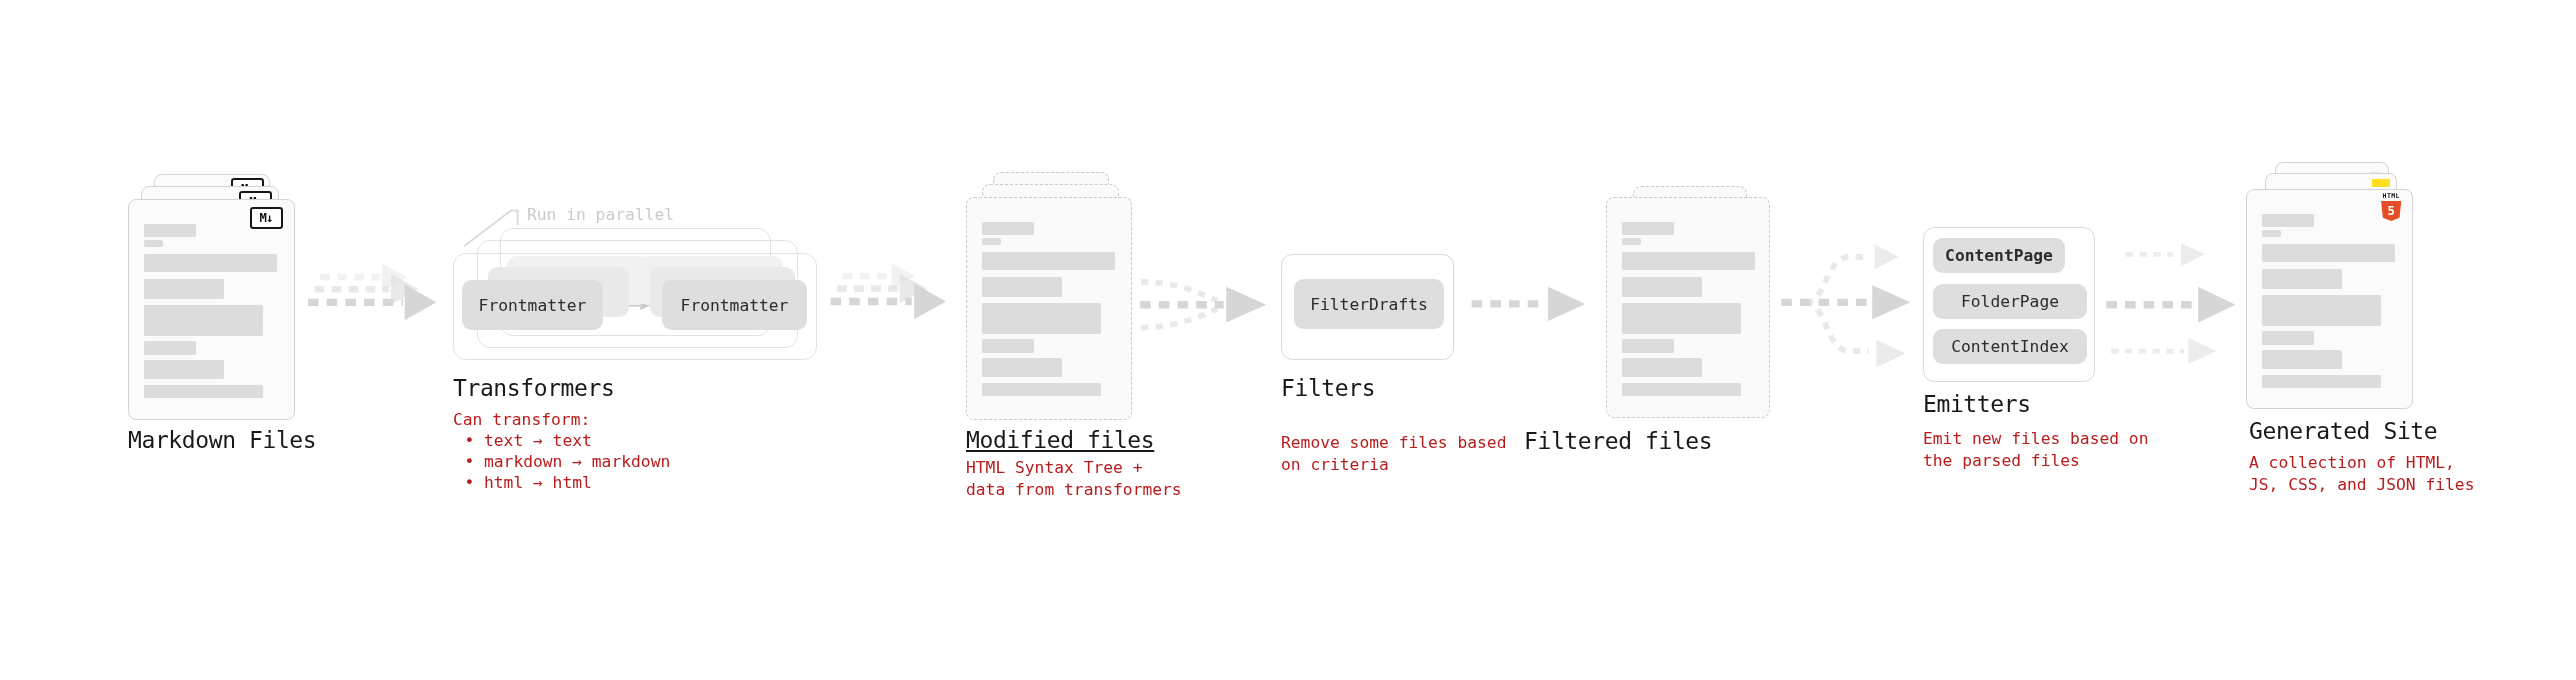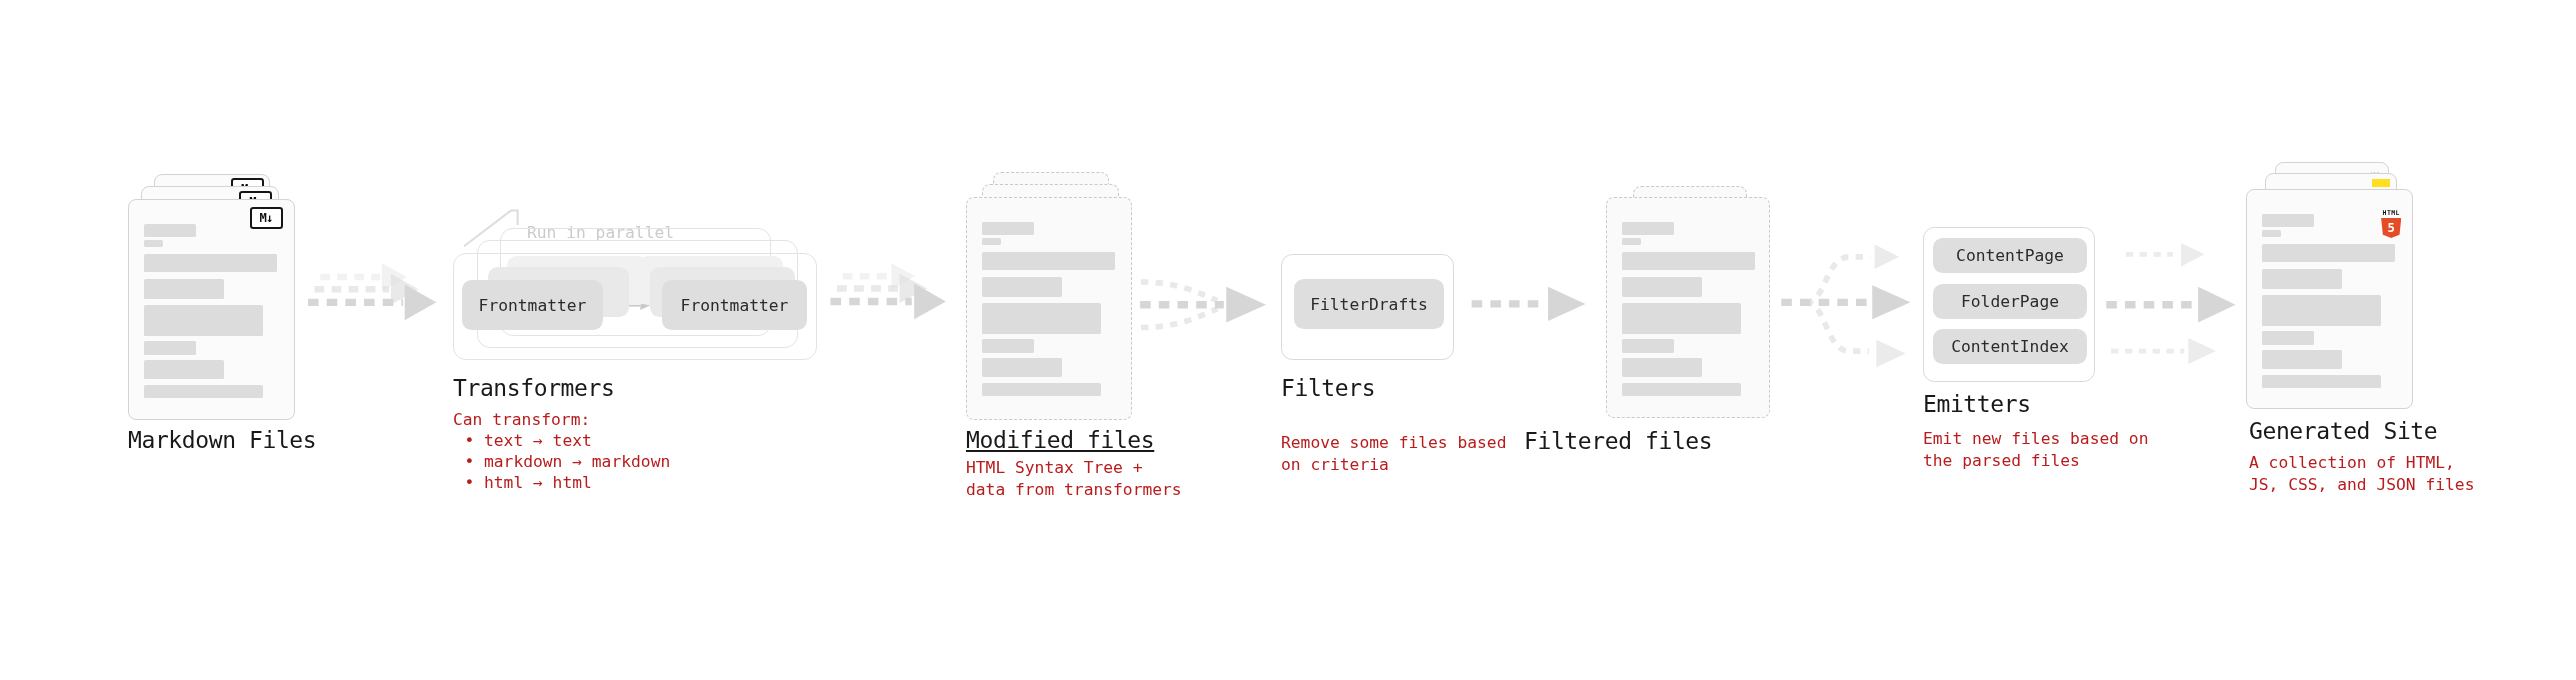--- a/index.html
+++ b/index.html
@@ -28,21 +28,21 @@
   .t-node.echo1{background:#e9e9e9;}
   .t-node.echo2{background:#f1f1f1;}
   .panel{position:absolute;border:1.6px solid #d9d9d9;border-radius:11.4px;background:#ffffff;box-sizing:border-box;}
   
   .stage-title{position:absolute;font-size:23px;font-weight:500;color:#191919;letter-spacing:-0.4px;white-space:nowrap;}
   .stage-sub{position:absolute;font-size:16.3px;line-height:22px;color:#b91c1c;white-space:nowrap;}
   .stage-sub .indent{padding-left:11.4px;}
   .annotation{position:absolute;font-size:16.3px;color:#cbcbcb;white-space:nowrap;}
   
   .html5-badge{position:absolute;width:22px;text-align:center;}
-  .html5-word{font-size:6.5px;font-weight:800;letter-spacing:0.4px;color:#111;line-height:6.5px;margin-top:17px;}
+  .html5-word{font-size:6.5px;font-weight:800;letter-spacing:0.4px;color:#111;line-height:6.5px;}
   .html5-shield{width:20.3px;height:20.3px;margin:0.8px auto 0;background:#e44d26;
     clip-path:polygon(0 0,100% 0,91% 84%,50% 100%,9% 84%);
     color:#fff;font-size:12.2px;font-weight:700;display:flex;align-items:center;justify-content:center;}
   .js-badge{position:absolute;width:18px;height:8.1px;background:#ffdf20;}
   .css-badge{position:absolute;width:13px;text-align:center;}
   .css-word{font-size:5.7px;font-weight:800;color:#222;line-height:5.7px;}
   .css-bar{height:2.4px;background:#2e6be6;margin-top:0.8px;}
   svg{position:absolute;left:0;top:0;pointer-events:none;}
 </style>
 </head>
@@ -135,21 +135,21 @@
       <div class="bar b4"></div>
       <div class="bar b5"></div>
       <div class="bar b6"></div>
       <div class="bar b7"></div>
       <div class="bar b8"></div>
     </div>
     <div class="stage-title" style="left:128px;top:427px;text-align:center;">Markdown Files</div>
   </div>
 
   <div>
-    <div class="annotation" style="left:527px;top:223px;">Run in parallel</div>
+    <div class="annotation" style="left:527px;top:205px;">Run in parallel</div>
     <div class="t-box" style="left:500px;top:228px;width:271px;height:108px;"></div>
     <div class="t-box" style="left:477px;top:240px;width:321px;height:108px;"></div>
     <div class="t-box" style="left:453px;top:253px;width:364px;height:107px;"></div>
 
     <div class="t-node echo2" style="left:507px;top:256px;width:141px;height:49px;"></div>
     <div class="t-node echo1" style="left:488px;top:267px;width:141px;height:50px;"></div>
     <div class="t-node echo2" style="left:638px;top:256px;width:145px;height:49px;"></div>
     <div class="t-node echo1" style="left:650px;top:267px;width:145px;height:50px;"></div>
     <div class="t-node" style="left:462px;top:280px;width:141px;height:50px;">Frontmatter</div>
     <div class="t-node" style="left:662px;top:280px;width:145px;height:50px;">Frontmatter</div>
@@ -203,21 +203,21 @@
       <div class="bar b5"></div>
       <div class="bar b6"></div>
       <div class="bar b7"></div>
       <div class="bar b8"></div>
     </div>
     <div class="stage-title" style="left:1524px;top:428px;">Filtered files</div>
   </div>
 
   <div>
     <div class="panel" style="left:1923px;top:227px;width:172px;height:155px;"></div>
-    <div class="t-node" style="left:1933px;top:238px;width:154px;height:35px;">ContentPage</div>
+    <div class="t-node" style="left:1933px;top:238px;width:132px;height:35px;font-weight:bold;">ContentPage</div>
     <div class="t-node" style="left:1933px;top:284px;width:154px;height:35px;">FolderPage</div>
     <div class="t-node" style="left:1933px;top:329px;width:154px;height:35px;">ContentIndex</div>
     <div class="stage-title" style="left:1923px;top:391px;">Emitters</div>
     <div class="stage-sub" style="left:1923px;top:428px;">
       <div>Emit new files based on</div>
       <div>the parsed files</div>
     </div>
   </div>
 
   <div>

